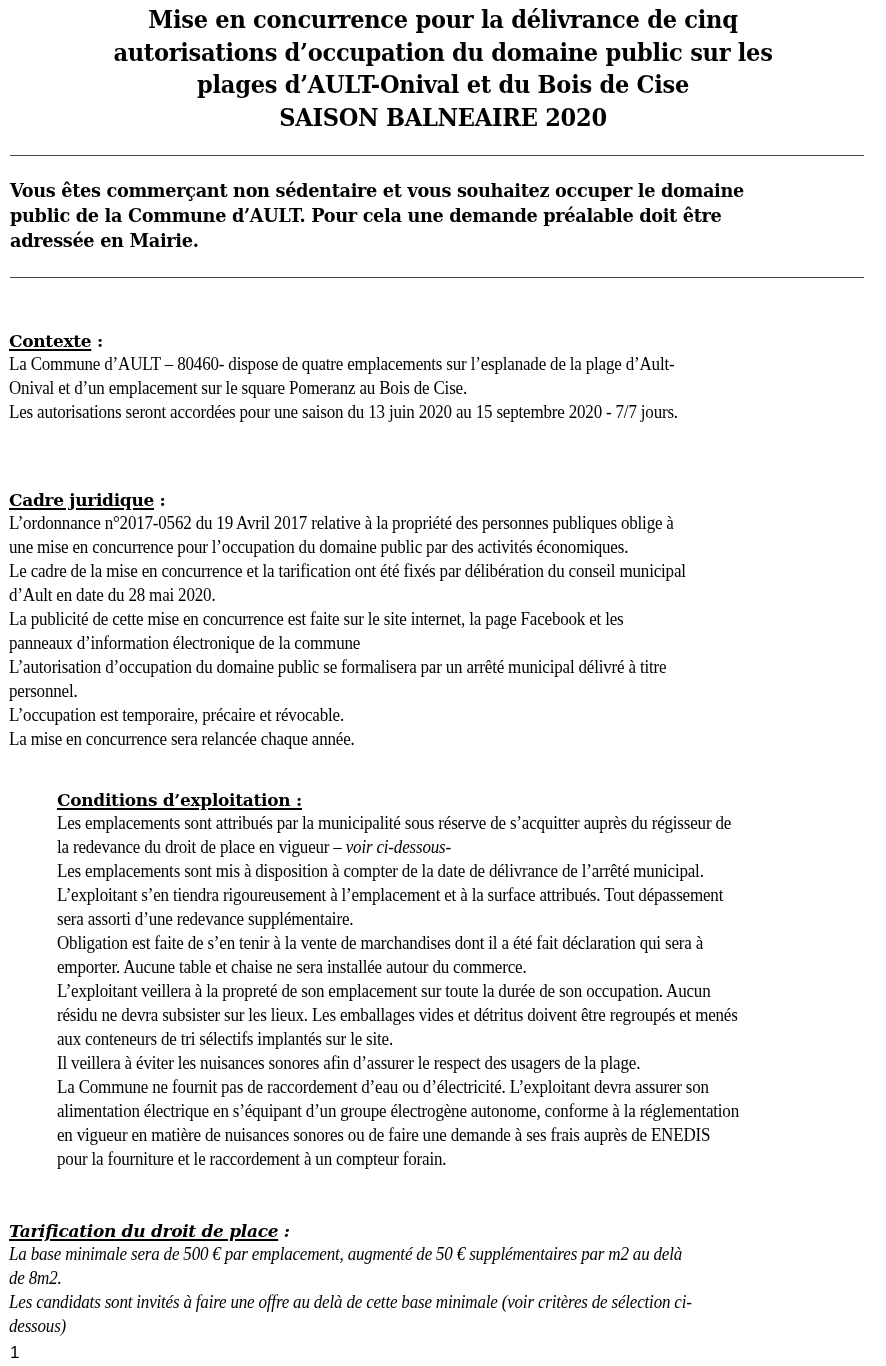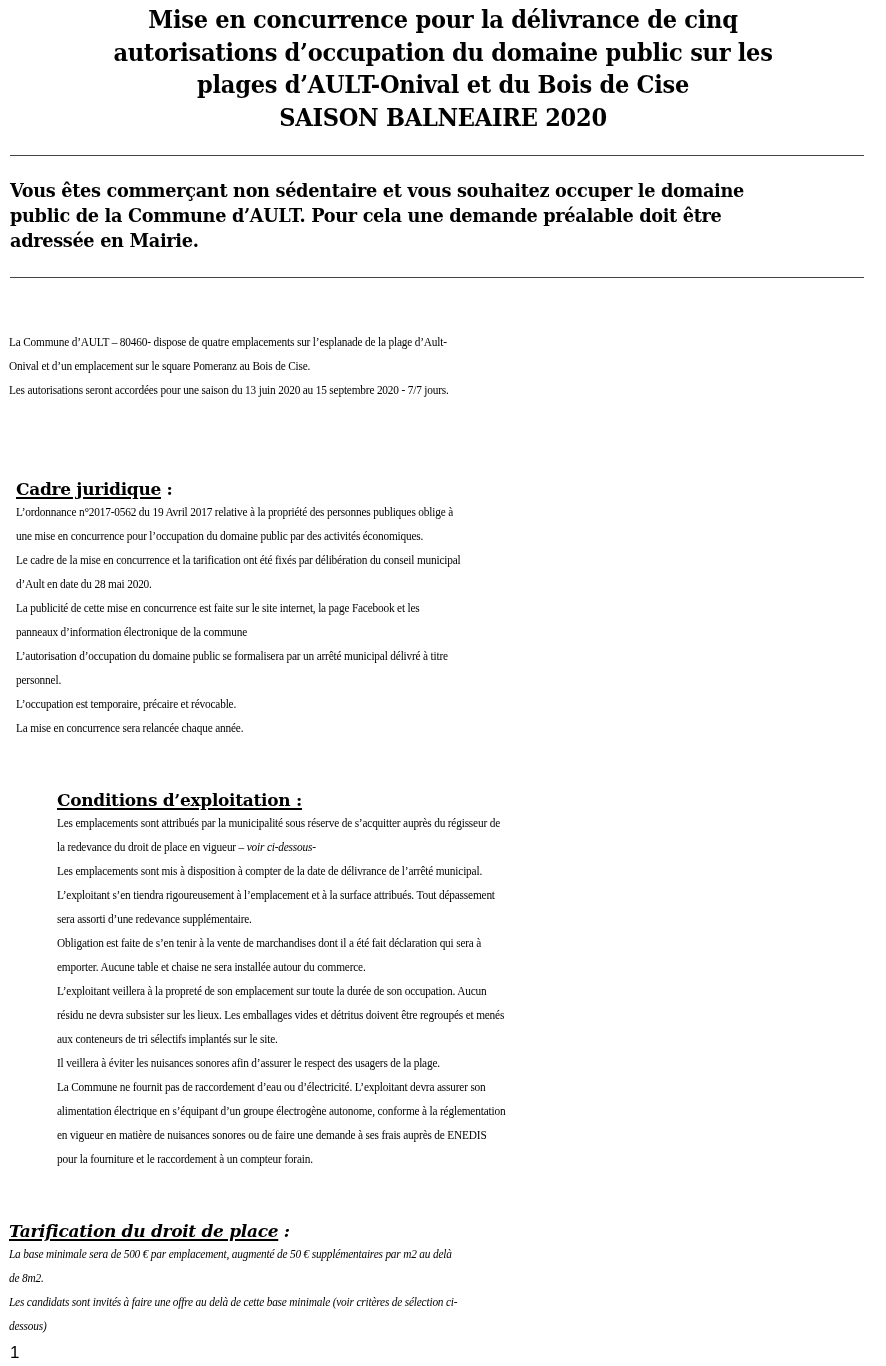--- a/index.html
+++ b/index.html
@@ -72,31 +72,31 @@
       white-space: nowrap;
       letter-spacing: -0.3px;
     }
     .heading .u {
       text-decoration: underline;
       text-decoration-thickness: 1.5px;
       text-underline-offset: 2px;
     }
     .body-text {
       font-family: "Liberation Serif", serif;
-      font-size: 12px;
+      font-size: 18px;
       line-height: 24px;
       letter-spacing: -0.2px;
     }
     .body-text div {
       white-space: nowrap;
       transform: scaleX(0.945);
       transform-origin: left center;
     }
     .sec-contexte { top: 330px; }
-    .sec-cadre { top: 478px; margin-left: 7px; }
+    .sec-cadre { top: 489px; }
     .sec-conditions { top: 789px; margin-left: 48px; }
     .sec-tarif { top: 1220px; font-style: italic; }
     .page-number {
       position: absolute;
       left: 10px;
       top: 1342px;
       font-family: "Liberation Sans", sans-serif;
       font-size: 17px;
       line-height: 22px;
     }
@@ -118,20 +118,23 @@
 
   <div class="intro">
     <div>Vous êtes commerçant non sédentaire et vous souhaitez occuper le domaine</div>
     <div>public de la Commune d’AULT. Pour cela une demande préalable doit être</div>
     <div>adressée en Mairie.</div>
   </div>
 
   <div class="rule rule2"></div>
 
   <div class="section sec-contexte">
+    <div class="heading">
+      <span class="u">Contexte</span><span> :</span>
+    </div>
     <div class="body-text">
       <div>La Commune d’AULT – 80460- dispose de  quatre emplacements sur l’esplanade de la plage d’Ault-</div>
       <div>Onival et d’un emplacement sur le square Pomeranz au Bois de Cise.</div>
       <div>Les autorisations seront accordées pour une saison du  13 juin 2020 au 15 septembre 2020 - 7/7 jours.</div>
     </div>
   </div>
 
   <div class="section sec-cadre">
     <div class="heading">
       <span class="u">Cadre juridique</span><span> :</span>

